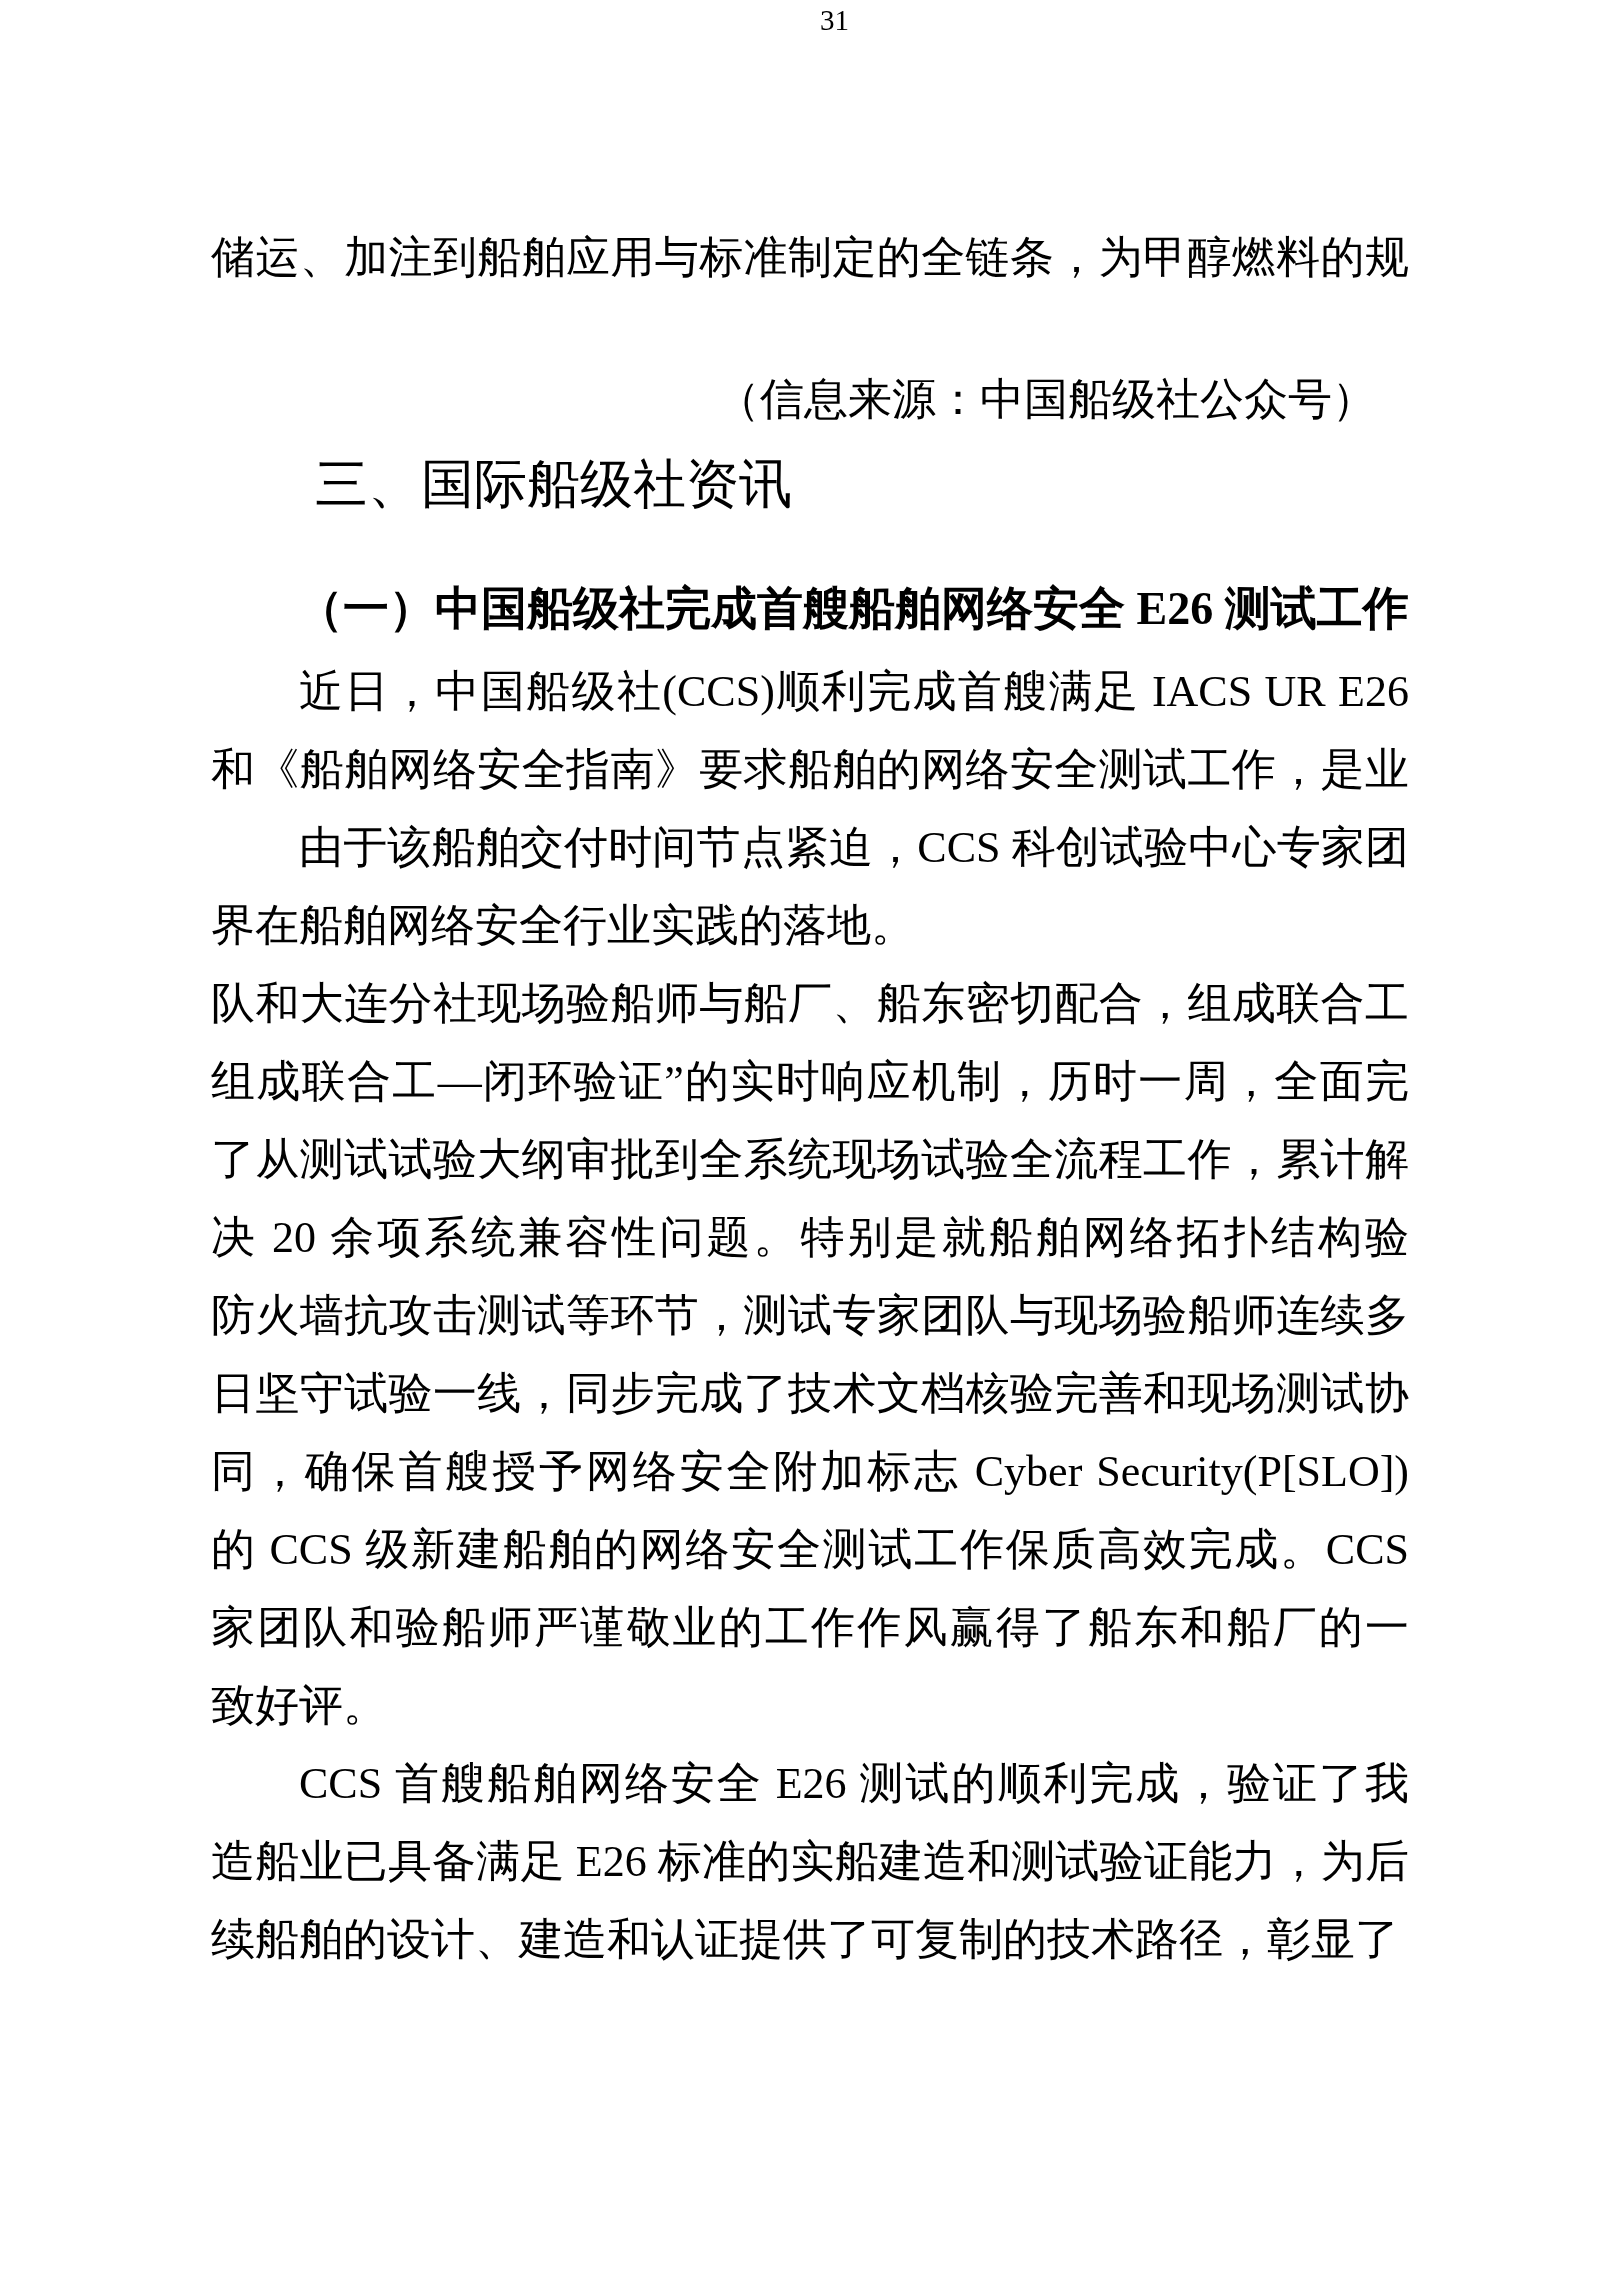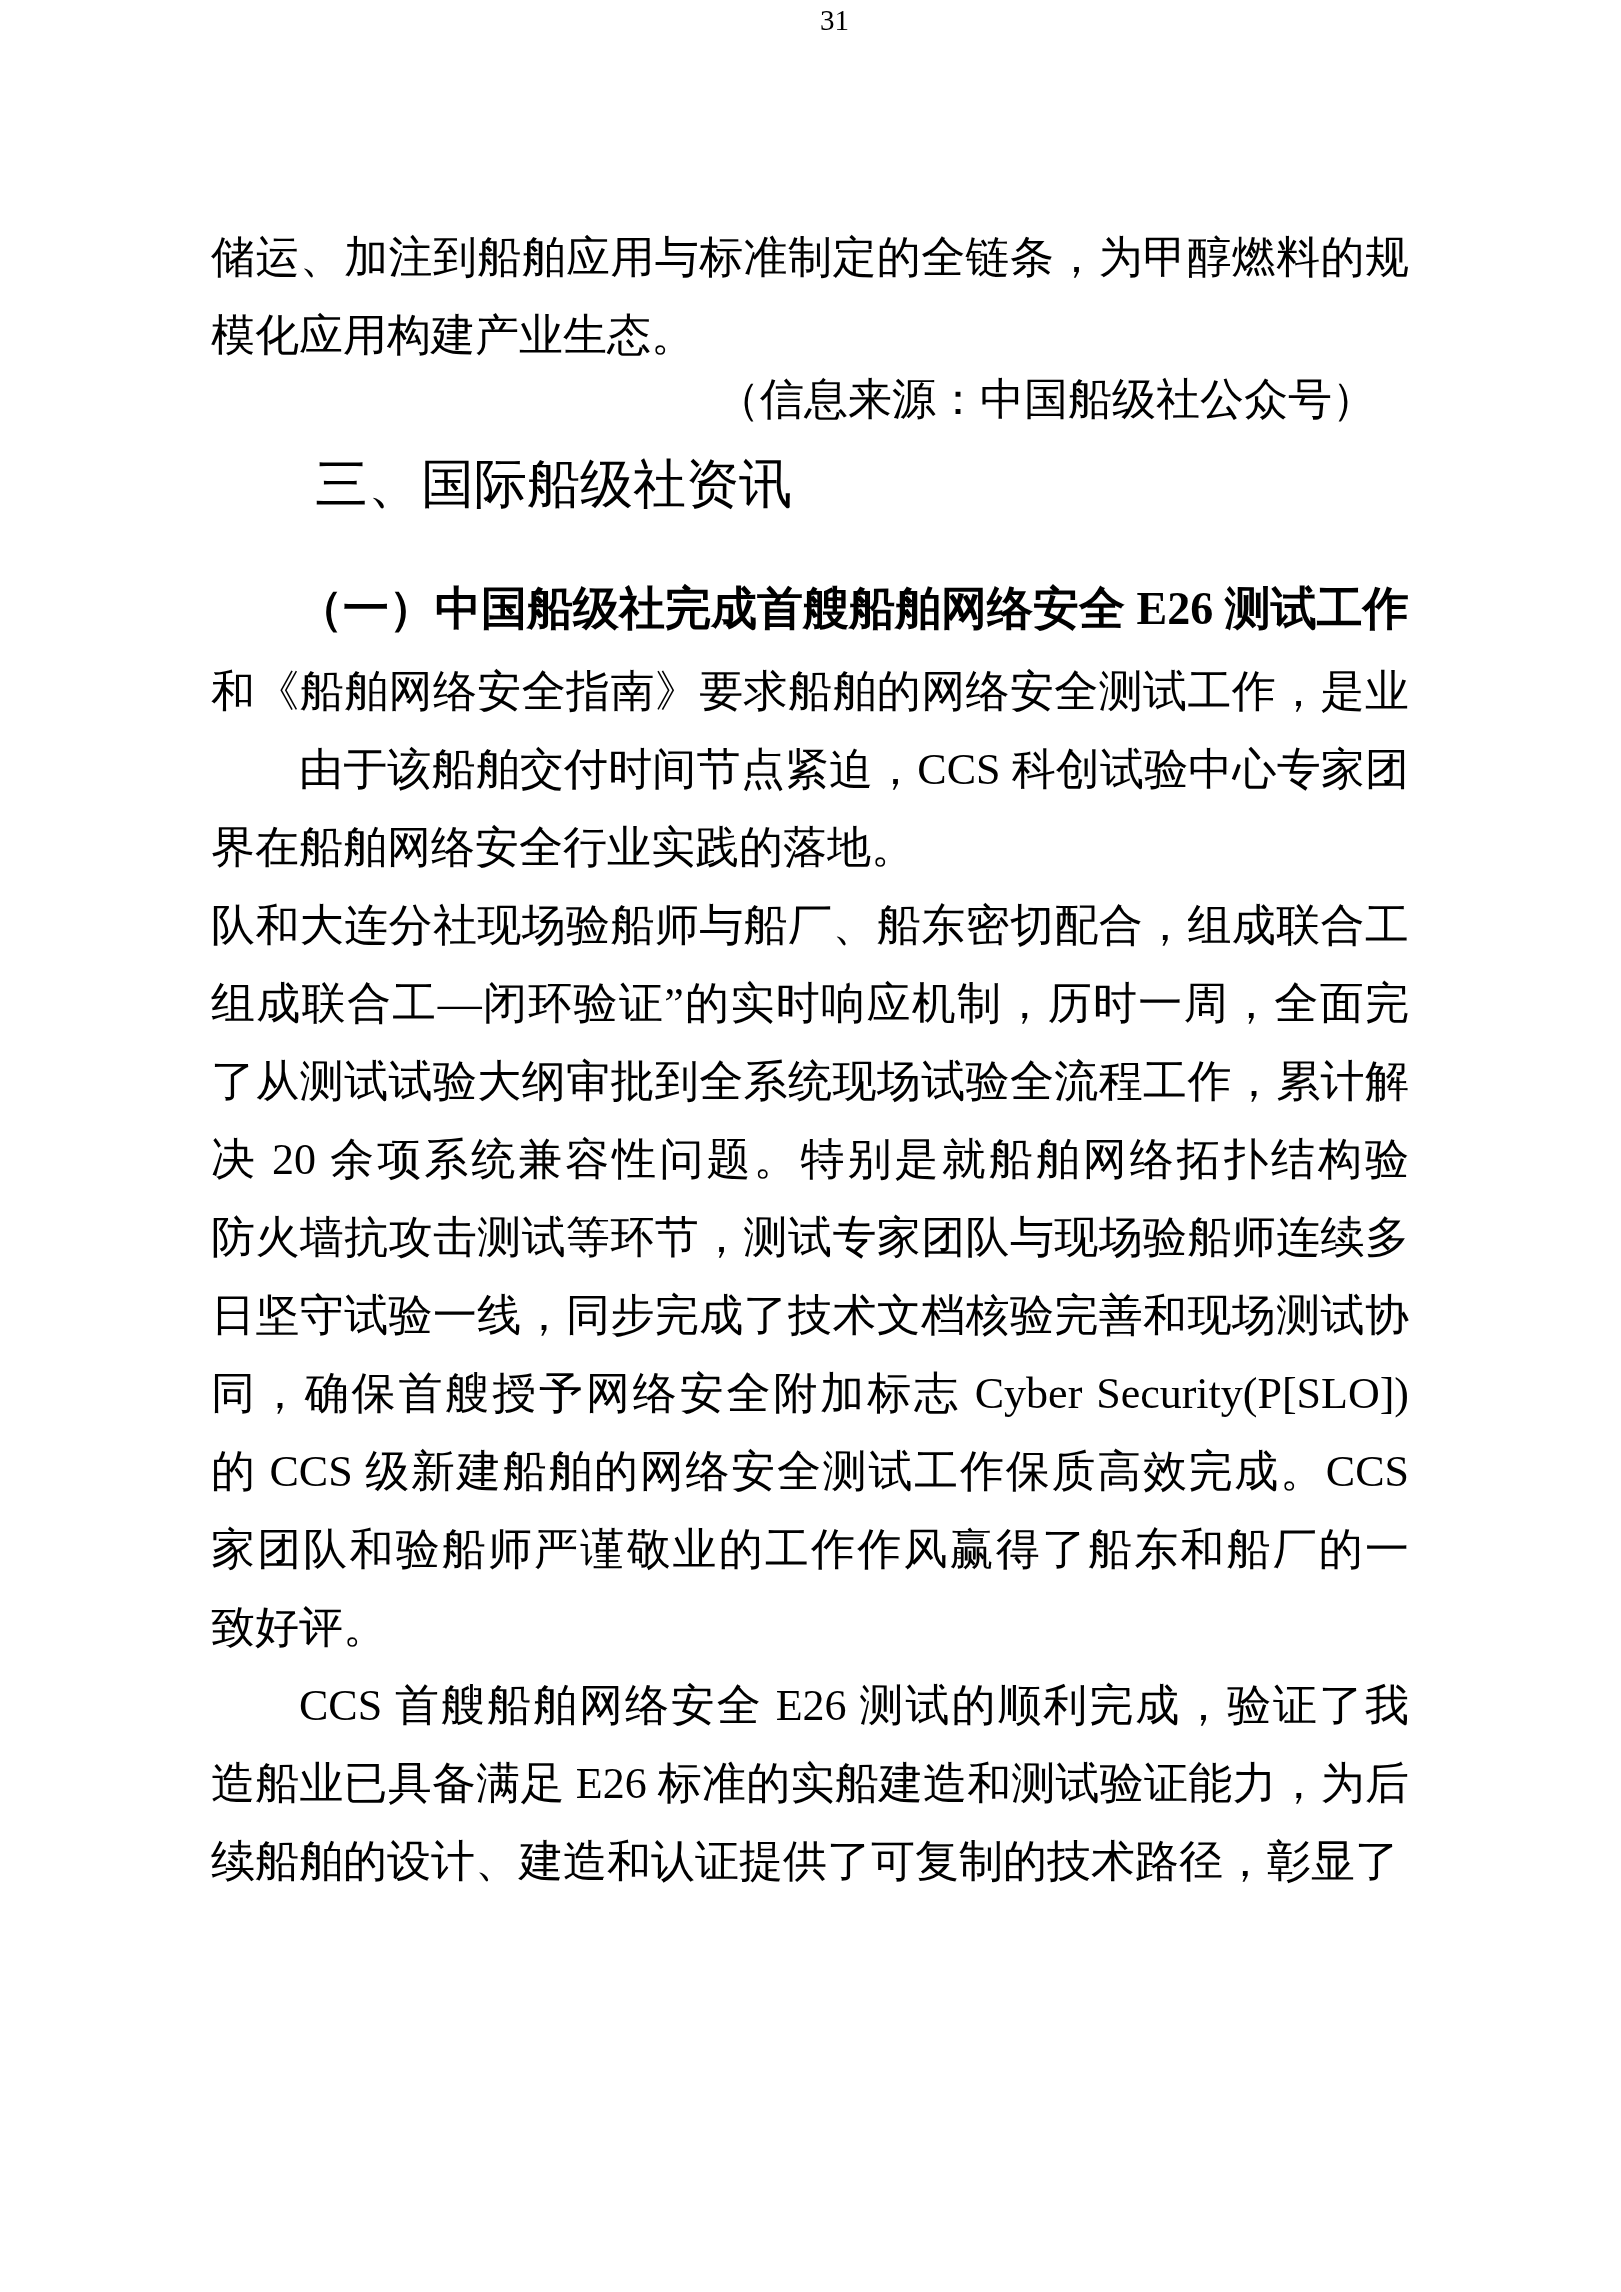--- a/index.html
+++ b/index.html
@@ -75,32 +75,32 @@
 </style>
 </head>
 <body>
 
 <div class="page">
 
   <div class="page-number">31</div>
 
   <div class="textblock intro" id="intro">
       <div class="line just">储运、加注到船舶应用与标准制定的全链条，为甲醇燃料的规</div>
-      <div class="line">模化应用构建产业生态。</div>
     </div>
 
   <div class="textblock source">
     <div class="line">（信息来源：中国船级社公众号）</div>
   </div>
 
   <h2 class="textblock heading">三、国际船级社资讯</h2>
 
   <h3 class="textblock subheading">（一）中国船级社完成首艘船舶网络安全 E26 测试工作</h3>
 
   <div class="textblock paras" id="paras">
+      <div class="line just indent">近日，中国船级社(CCS)顺利完成首艘满足 IACS UR E26</div>
       <div class="line just">和《船舶网络安全指南》要求船舶的网络安全测试工作，是业</div>
       <div class="line just indent">由于该船舶交付时间节点紧迫，CCS 科创试验中心专家团</div>
       <div class="line">界在船舶网络安全行业实践的落地。</div>
       <div class="line just">队和大连分社现场验船师与船厂、船东密切配合，组成联合工</div>
       <div class="line just">组成联合工—闭环验证”的实时响应机制，历时一周，全面完成</div>
       <div class="line just">了从测试试验大纲审批到全系统现场试验全流程工作，累计解</div>
       <div class="line just">决 20 余项系统兼容性问题。特别是就船舶网络拓扑结构验证、</div>
       <div class="line just">防火墙抗攻击测试等环节，测试专家团队与现场验船师连续多</div>
       <div class="line just">日坚守试验一线，同步完成了技术文档核验完善和现场测试协</div>
       <div class="line just">同，确保首艘授予网络安全附加标志 Cyber Security(P[SLO])</div>

